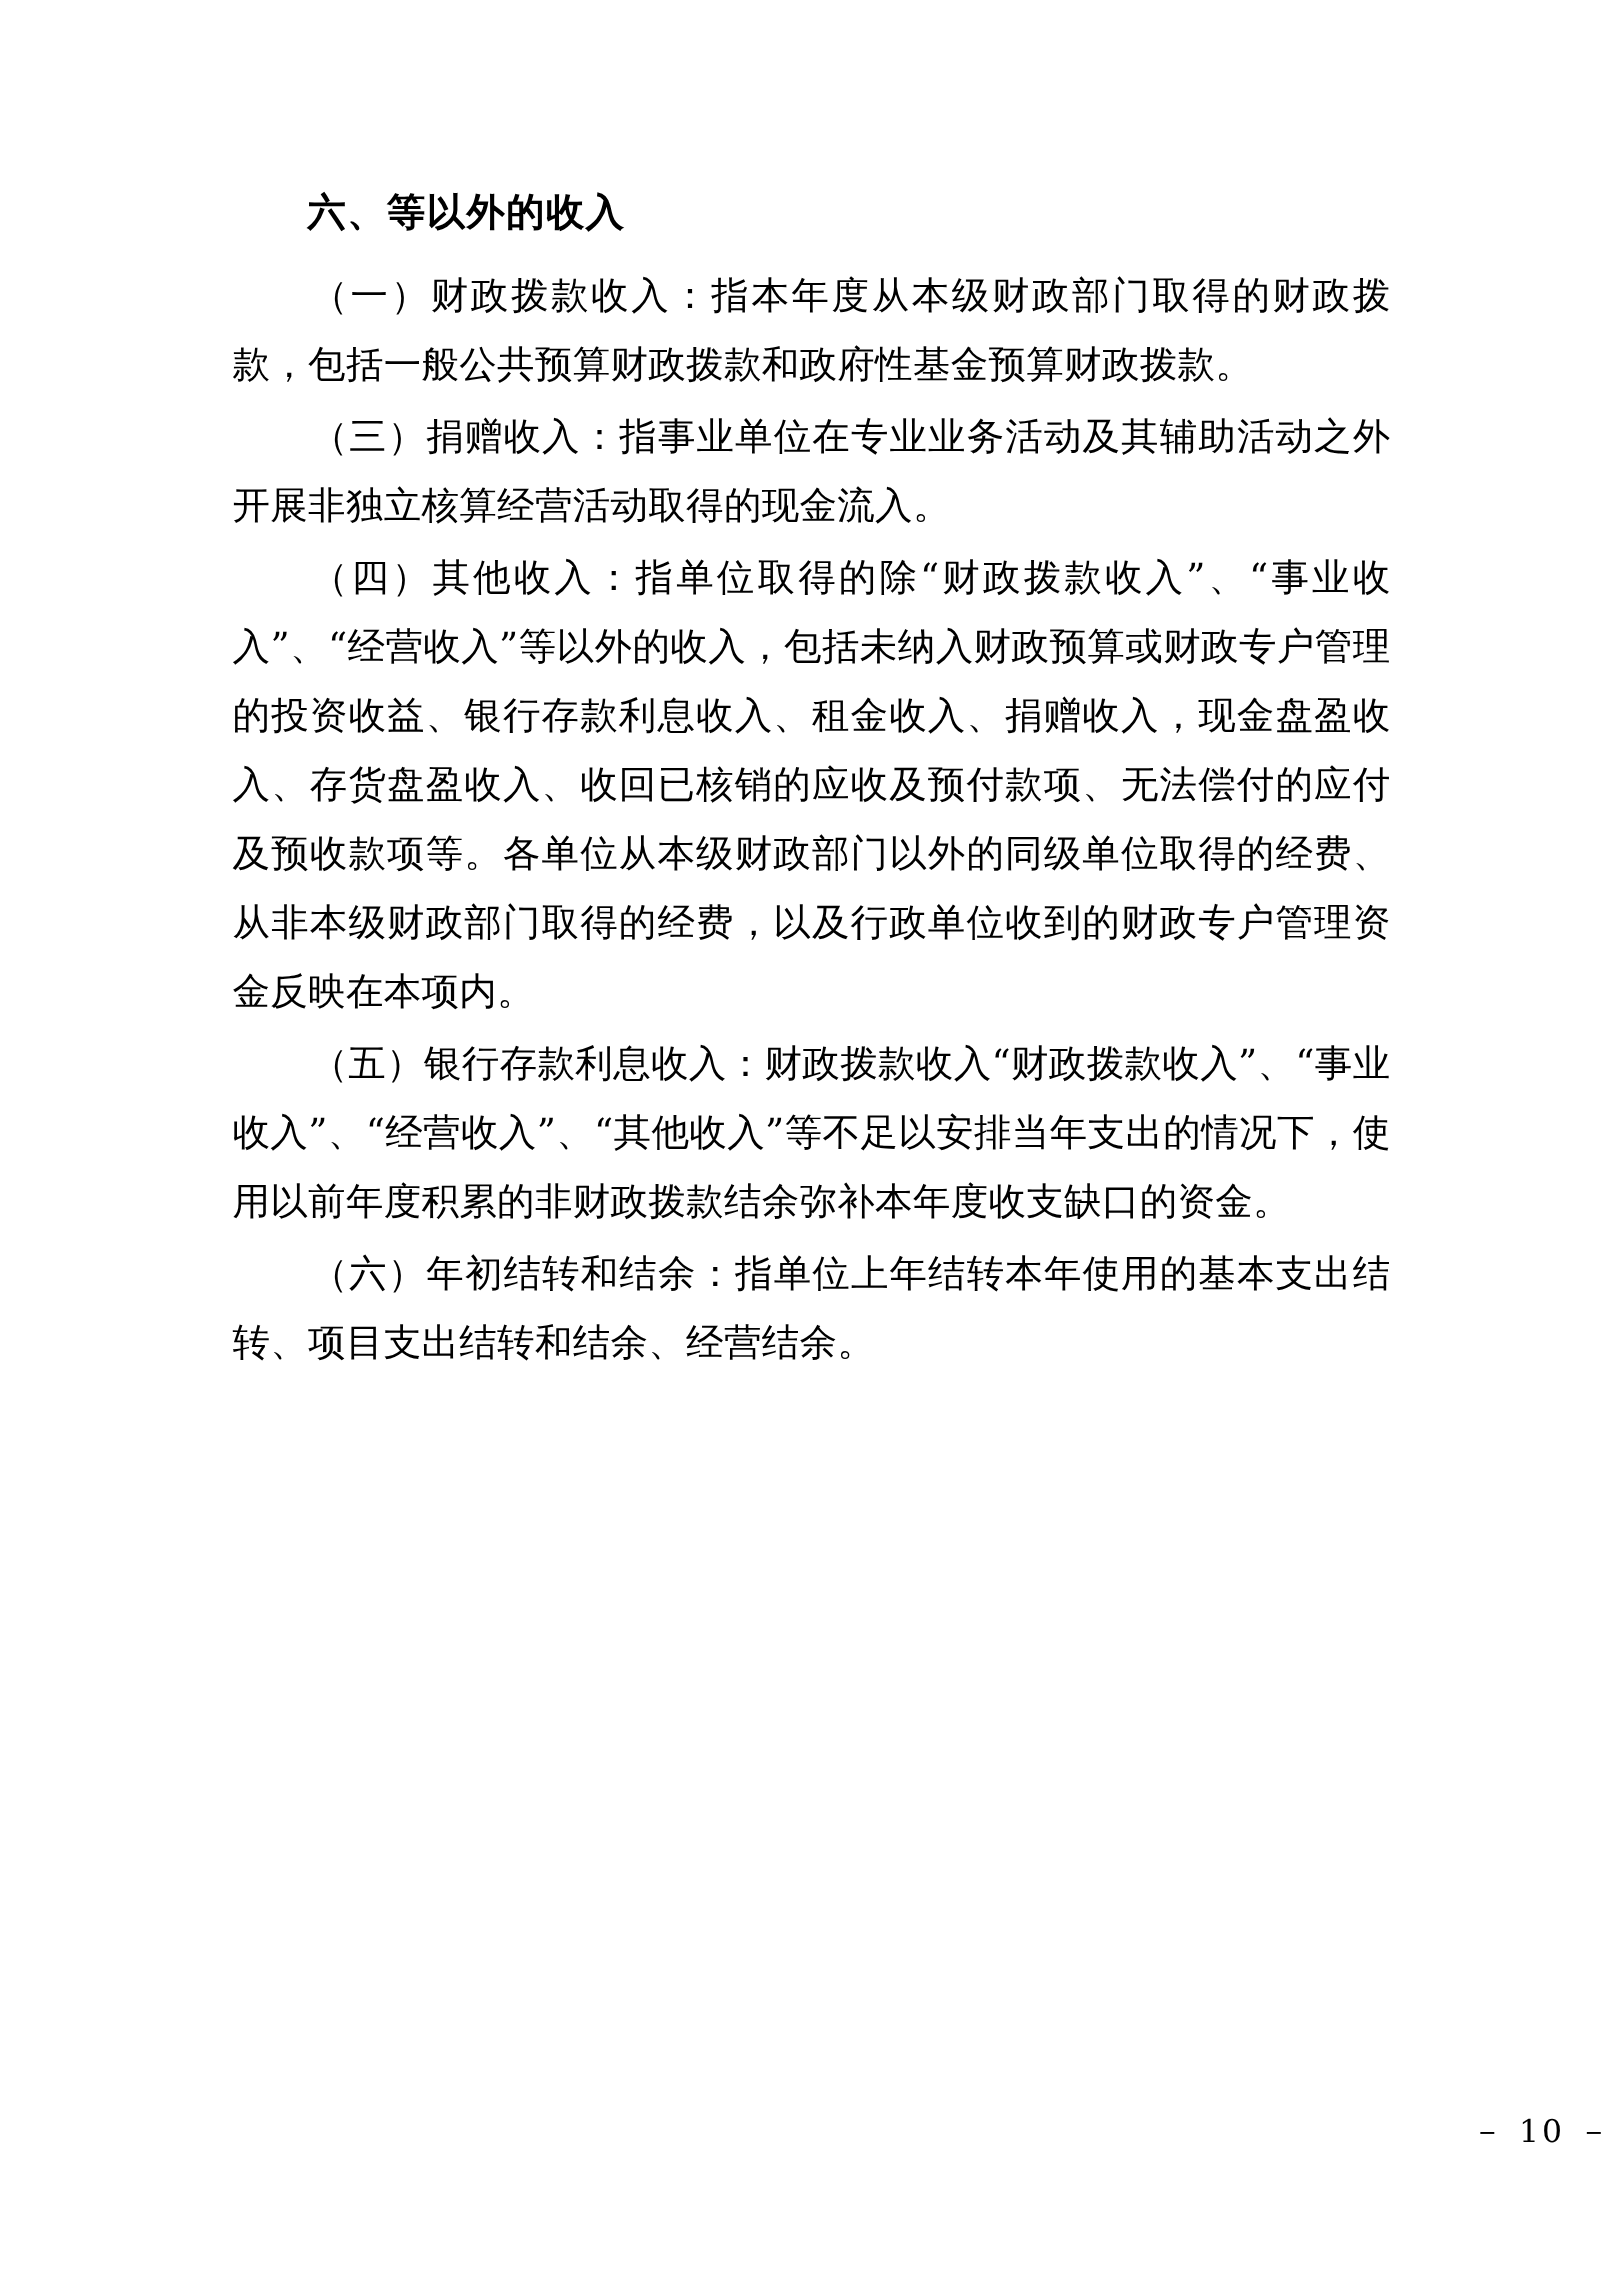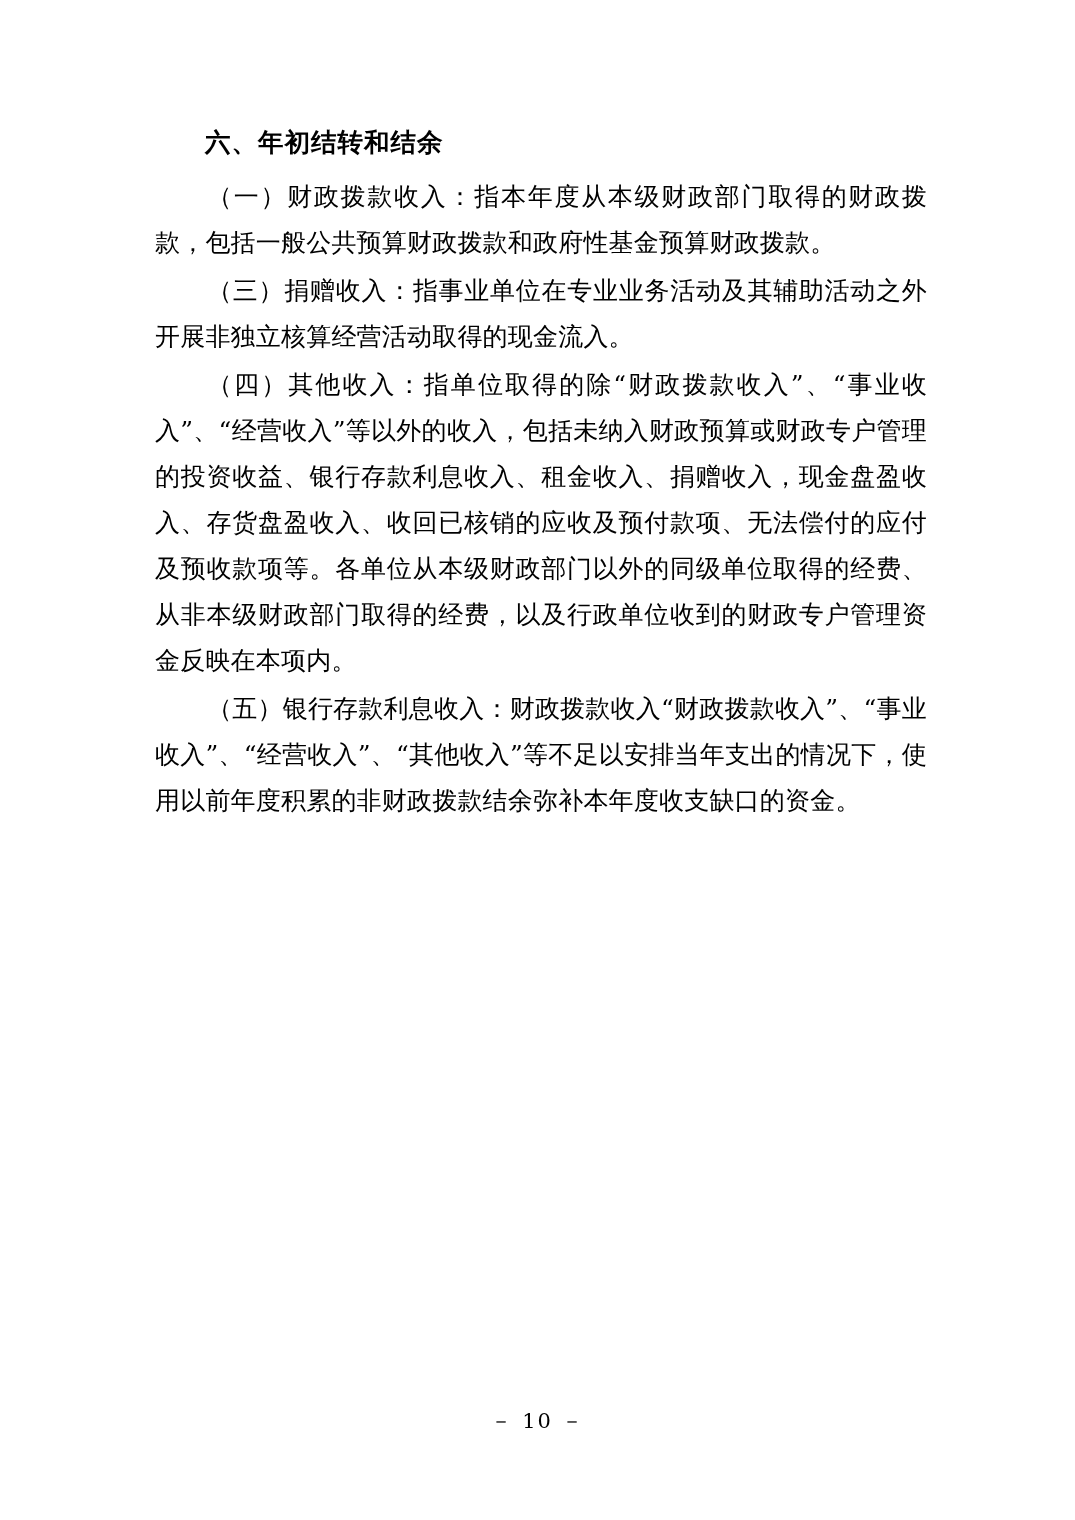--- a/index.html
+++ b/index.html
@@ -45,40 +45,41 @@
     letter-spacing: 0.2px;
   }
   p.para .lead {
     font-weight: normal;
   }
   .page-number {
     position: absolute;
     left: 0;
     right: 0;
     bottom: 85px;
-    text-align: center;
+    text-align: right;
     font-size: 21px;
     font-family: "DejaVu Serif", "Liberation Serif", serif;
     letter-spacing: 2px;
   }
 </style>
 </head>
 <body>
 
 <div class="page">
   <div class="doc-body">
 
-    <h2 class="section-heading">六、年初结转和结余</h2>
+    <h2 class="section-heading">六、等以外的收入</h2>
 
     <p class="para"><span class="lead">（一）财政拨款收入：</span><span>指本年度从本级财政部门取得的财政拨款，包括一般公共预算财政拨款和政府性基金预算财政拨款。</span></p>
 
 
     <p class="para"><span class="lead">（三）捐赠收入：</span><span>指事业单位在专业业务活动及其辅助活动之外开展非独立核算经营活动取得的现金流入。</span></p>
 
     <p class="para"><span class="lead">（四）其他收入：</span><span>指单位取得的除“财政拨款收入”、“事业收入”、“经营收入”等以外的收入，包括未纳入财政预算或财政专户管理的投资收益、银行存款利息收入、租金收入、捐赠收入，现金盘盈收入、存货盘盈收入、收回已核销的应收及预付款项、无法偿付的应付及预收款项等。各单位从本级财政部门以外的同级单位取得的经费、从非本级财政部门取得的经费，以及行政单位收到的财政专户管理资金反映在本项内。</span></p>
 
     <p class="para"><span class="lead">（五）银行存款利息收入：</span><span>财政拨款收入“财政拨款收入”、“事业收入”、“经营收入”、“其他收入”等不足以安排当年支出的情况下，使用以前年度积累的非财政拨款结余弥补本年度收支缺口的资金。</span></p>
 
+    <p class="para"><span class="lead">（六）年初结转和结余：</span><span>指单位上年结转本年使用的基本支出结转、项目支出结转和结余、经营结余。</span></p>
 
   </div>
 
   <div class="page-number">－ 10 －</div>
 </div>
 
 </body></html>

